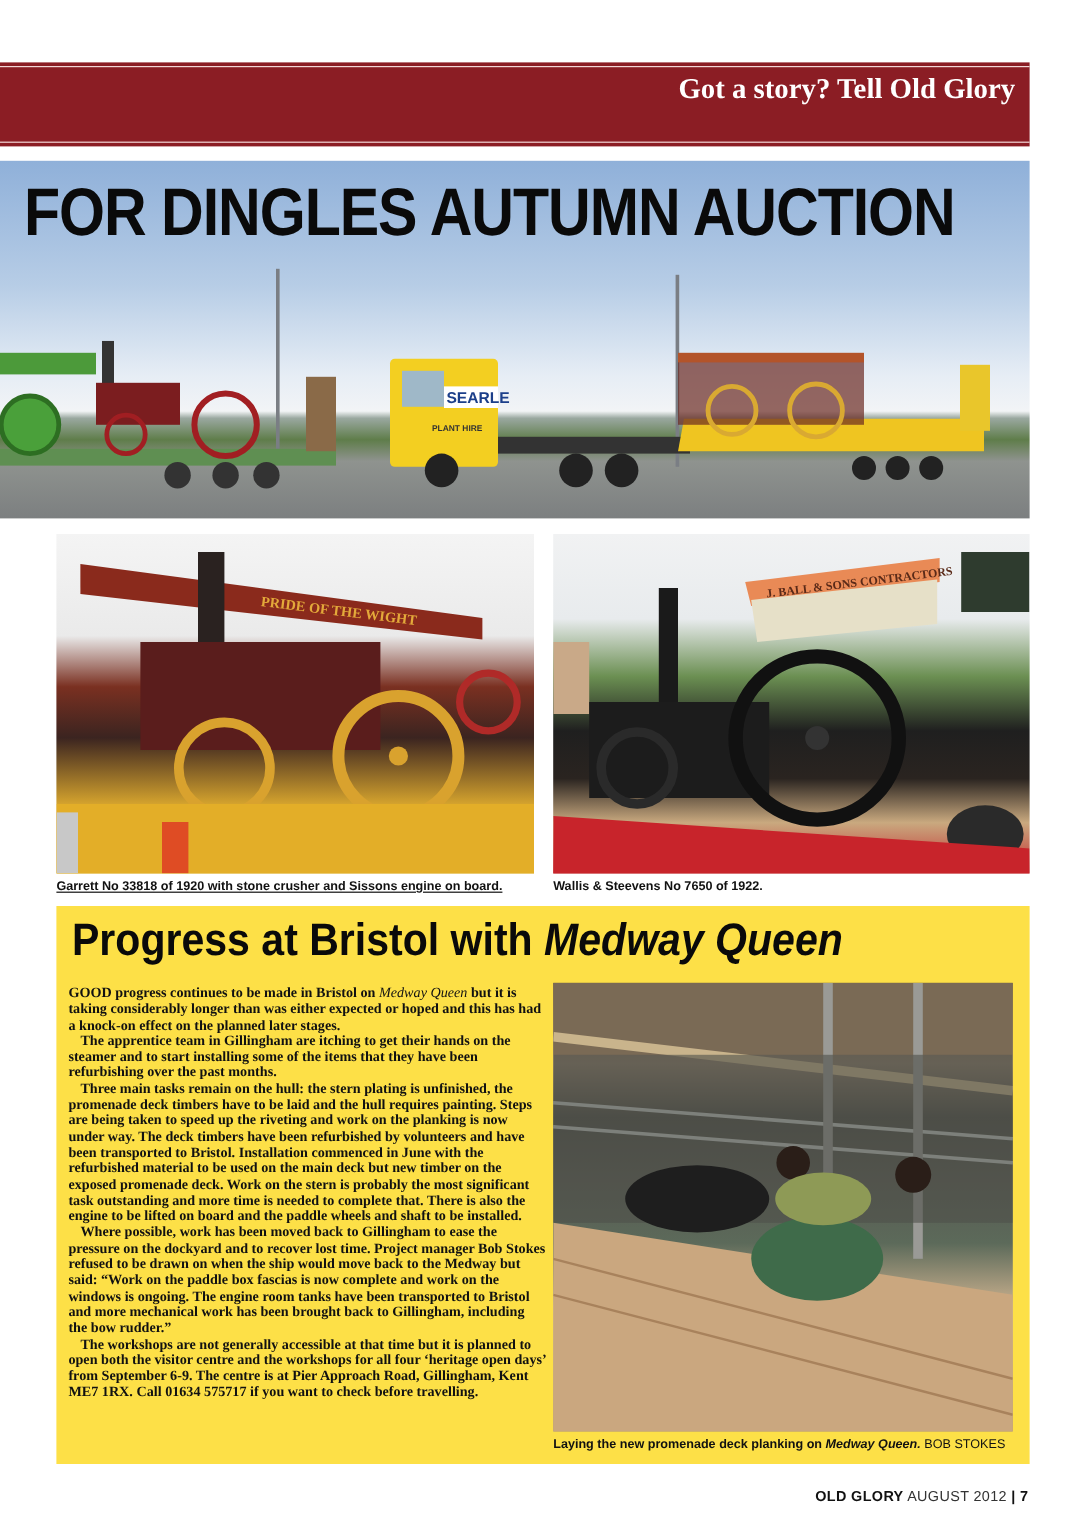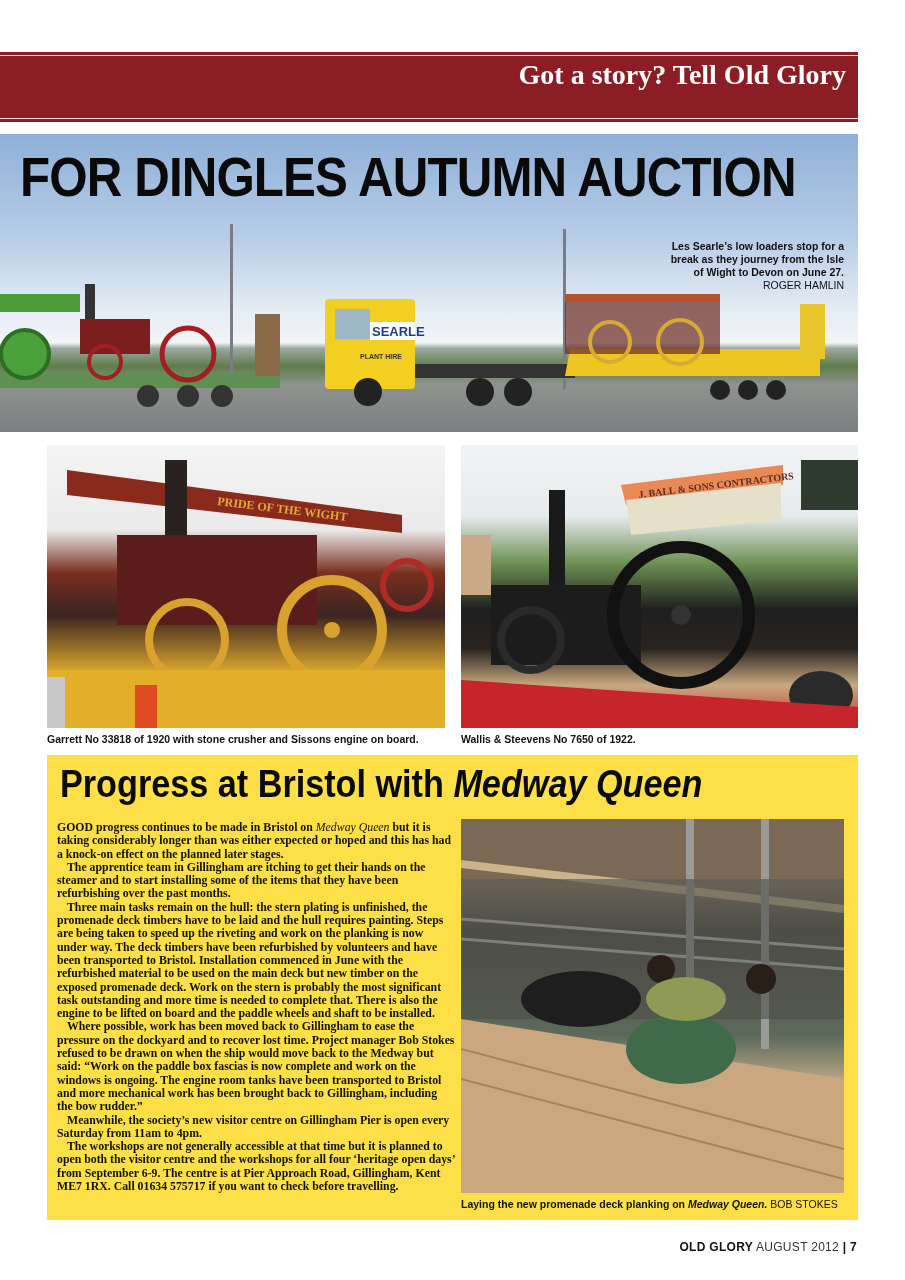--- a/index.html
+++ b/index.html
@@ -16,21 +16,21 @@
     }
     .banner::before, .banner::after {
       content: ""; position: absolute; left: 0; right: 0; height: 1px; background: #f3d6d6;
     }
     .banner::before { top: 3px; }
     .banner::after { bottom: 3px; }
     .banner-text {
       position: absolute; right: 12px; top: 10px; text-align: right; color: #fff;
       font-family: "Liberation Serif", serif; font-weight: bold;
     }
-    .banner-title { font-size: 28px; line-height: 26px; }
+    .banner-title { font-size: 24px; line-height: 26px; }
     .banner-contact { font-size: 17px; line-height: 22px; }
 
     
     .hero {
       position: absolute; left: 0; top: 134px; width: 858px; height: 298px;
       background: linear-gradient(180deg, #8fb0d9 0%, #b7cde6 35%, #e6edf5 60%, #f2f4f6 70%, #9aa8a0 72%, #5f7d4a 78%, #8f938f 84%, #7c7f80 100%);
       overflow: hidden;
     }
     .hero-title {
       position: absolute; left: 20px; top: 10px;
@@ -137,24 +137,20 @@
     <circle cx="360" cy="58" r="22" fill="none" stroke="#d9a932" stroke-width="4"></circle>
     <rect x="480" y="20" width="25" height="55" fill="#e9c62b"></rect>
     <circle cx="48" cy="108" r="14" fill="#222"></circle>
     <circle cx="160" cy="108" r="14" fill="#222"></circle>
     <circle cx="198" cy="108" r="14" fill="#222"></circle>
     <circle cx="400" cy="106" r="10" fill="#222"></circle>
     <circle cx="428" cy="106" r="10" fill="#222"></circle>
     <circle cx="456" cy="106" r="10" fill="#222"></circle>
   </svg>
   <div class="hero-title">FOR DINGLES AUTUMN AUCTION</div>
-  <div class="hero-caption">
-    <b>Les Searle’s low loaders stop for a break as they journey from the Isle of Wight to Devon on June 27.</b>
-    <span>ROGER HAMLIN</span>
-  </div>
 </div>
 
 <div class="photo photo-left">
   <svg width="398" height="283" viewBox="0 0 398 283">
     <polygon points="20,25 355,70 355,88 20,50" fill="#8a2a1c"></polygon>
     <text x="170" y="60" font-family="Liberation Serif, serif" font-size="12" font-weight="bold" fill="#e3a93a" transform="rotate(7 170 60)">PRIDE OF THE WIGHT</text>
     <rect x="118" y="15" width="22" height="100" fill="#2a2220"></rect>
     <rect x="70" y="90" width="200" height="90" fill="#5a1d1c"></rect>
     <circle cx="140" cy="195" r="38" fill="none" stroke="#d9a22e" stroke-width="8"></circle>
     <circle cx="285" cy="185" r="50" fill="none" stroke="#d9a22e" stroke-width="10"></circle>
@@ -174,33 +170,32 @@
     <rect x="0" y="90" width="30" height="60" fill="#c9a988"></rect>
     <rect x="30" y="140" width="150" height="80" fill="#1c1c1c"></rect>
     <circle cx="70" cy="195" r="30" fill="none" stroke="#2a2a2a" stroke-width="8"></circle>
     <circle cx="220" cy="170" r="68" fill="none" stroke="#111" stroke-width="12"></circle>
     <circle cx="220" cy="170" r="10" fill="#333"></circle>
     <rect x="340" y="15" width="57" height="50" fill="#2e3b2e"></rect>
     <ellipse cx="360" cy="250" rx="32" ry="24" fill="#2a2a2a"></ellipse>
     <polygon points="0,235 397,262 397,283 0,283" fill="#c8242b"></polygon>
   </svg>
 </div>
-<div class="caption" style="left:47px;">Garrett No 33818 of 1920 with stone crusher and Sissons engine on board.</div>
+<div class="caption" style="left:47px;text-decoration:underline;">Garrett No 33818 of 1920 with stone crusher and Sissons engine on board.</div>
 <div class="caption" style="left:461px;">Wallis &amp; Steevens No 7650 of 1922.</div>
 
 <div class="feature">
   <div class="feature-title">
     <span>Progress at Bristol with </span><i>Medway Queen</i>
   </div>
   <div class="article">
     <p><span>GOOD progress continues to be made in Bristol on </span><i>Medway Queen</i><span> but it is taking considerably longer than was either expected or hoped and this has had a knock-on effect on the planned later stages.</span></p>
     <p>The apprentice team in Gillingham are itching to get their hands on the steamer and to start installing some of the items that they have been refurbishing over the past months.</p>
     <p>Three main tasks remain on the hull: the stern plating is unfinished, the promenade deck timbers have to be laid and the hull requires painting. Steps are being taken to speed up the riveting and work on the planking is now under way. The deck timbers have been refurbished by volunteers and have been transported to Bristol. Installation commenced in June with the refurbished material to be used on the main deck but new timber on the exposed promenade deck. Work on the stern is probably the most significant task outstanding and more time is needed to complete that. There is also the engine to be lifted on board and the paddle wheels and shaft to be installed.</p>
     <p>Where possible, work has been moved back to Gillingham to ease the pressure on the dockyard and to recover lost time. Project manager Bob Stokes refused to be drawn on when the ship would move back to the Medway but said: “Work on the paddle box fascias is now complete and work on the windows is ongoing. The engine room tanks have been transported to Bristol and more mechanical work has been brought back to Gillingham, including the bow rudder.”</p>
-    <p>Meanwhile, the society’s new visitor centre on Gillingham Pier is open every Saturday from 11am to 4pm.</p>
     <p>The workshops are not generally accessible at that time but it is planned to open both the visitor centre and the workshops for all four ‘heritage open days’ from September 6-9. The centre is at Pier Approach Road, Gillingham, Kent ME7 1RX. Call 01634 575717 if you want to check before travelling.</p>
   </div>
   <div class="feature-photo">
     <svg width="383" height="374" viewBox="0 0 383 374">
       <rect x="0" y="0" width="383" height="60" fill="#7a6a55"></rect>
       <line x1="0" y1="45" x2="383" y2="90" stroke="#c9b48c" stroke-width="8"></line>
       <line x1="0" y1="100" x2="383" y2="130" stroke="#c4c8c6" stroke-width="3"></line>
       <line x1="0" y1="120" x2="383" y2="150" stroke="#c4c8c6" stroke-width="3"></line>
       <rect x="225" y="0" width="8" height="210" fill="#9a9a96"></rect>
       <rect x="300" y="0" width="8" height="230" fill="#9a9a96"></rect>

